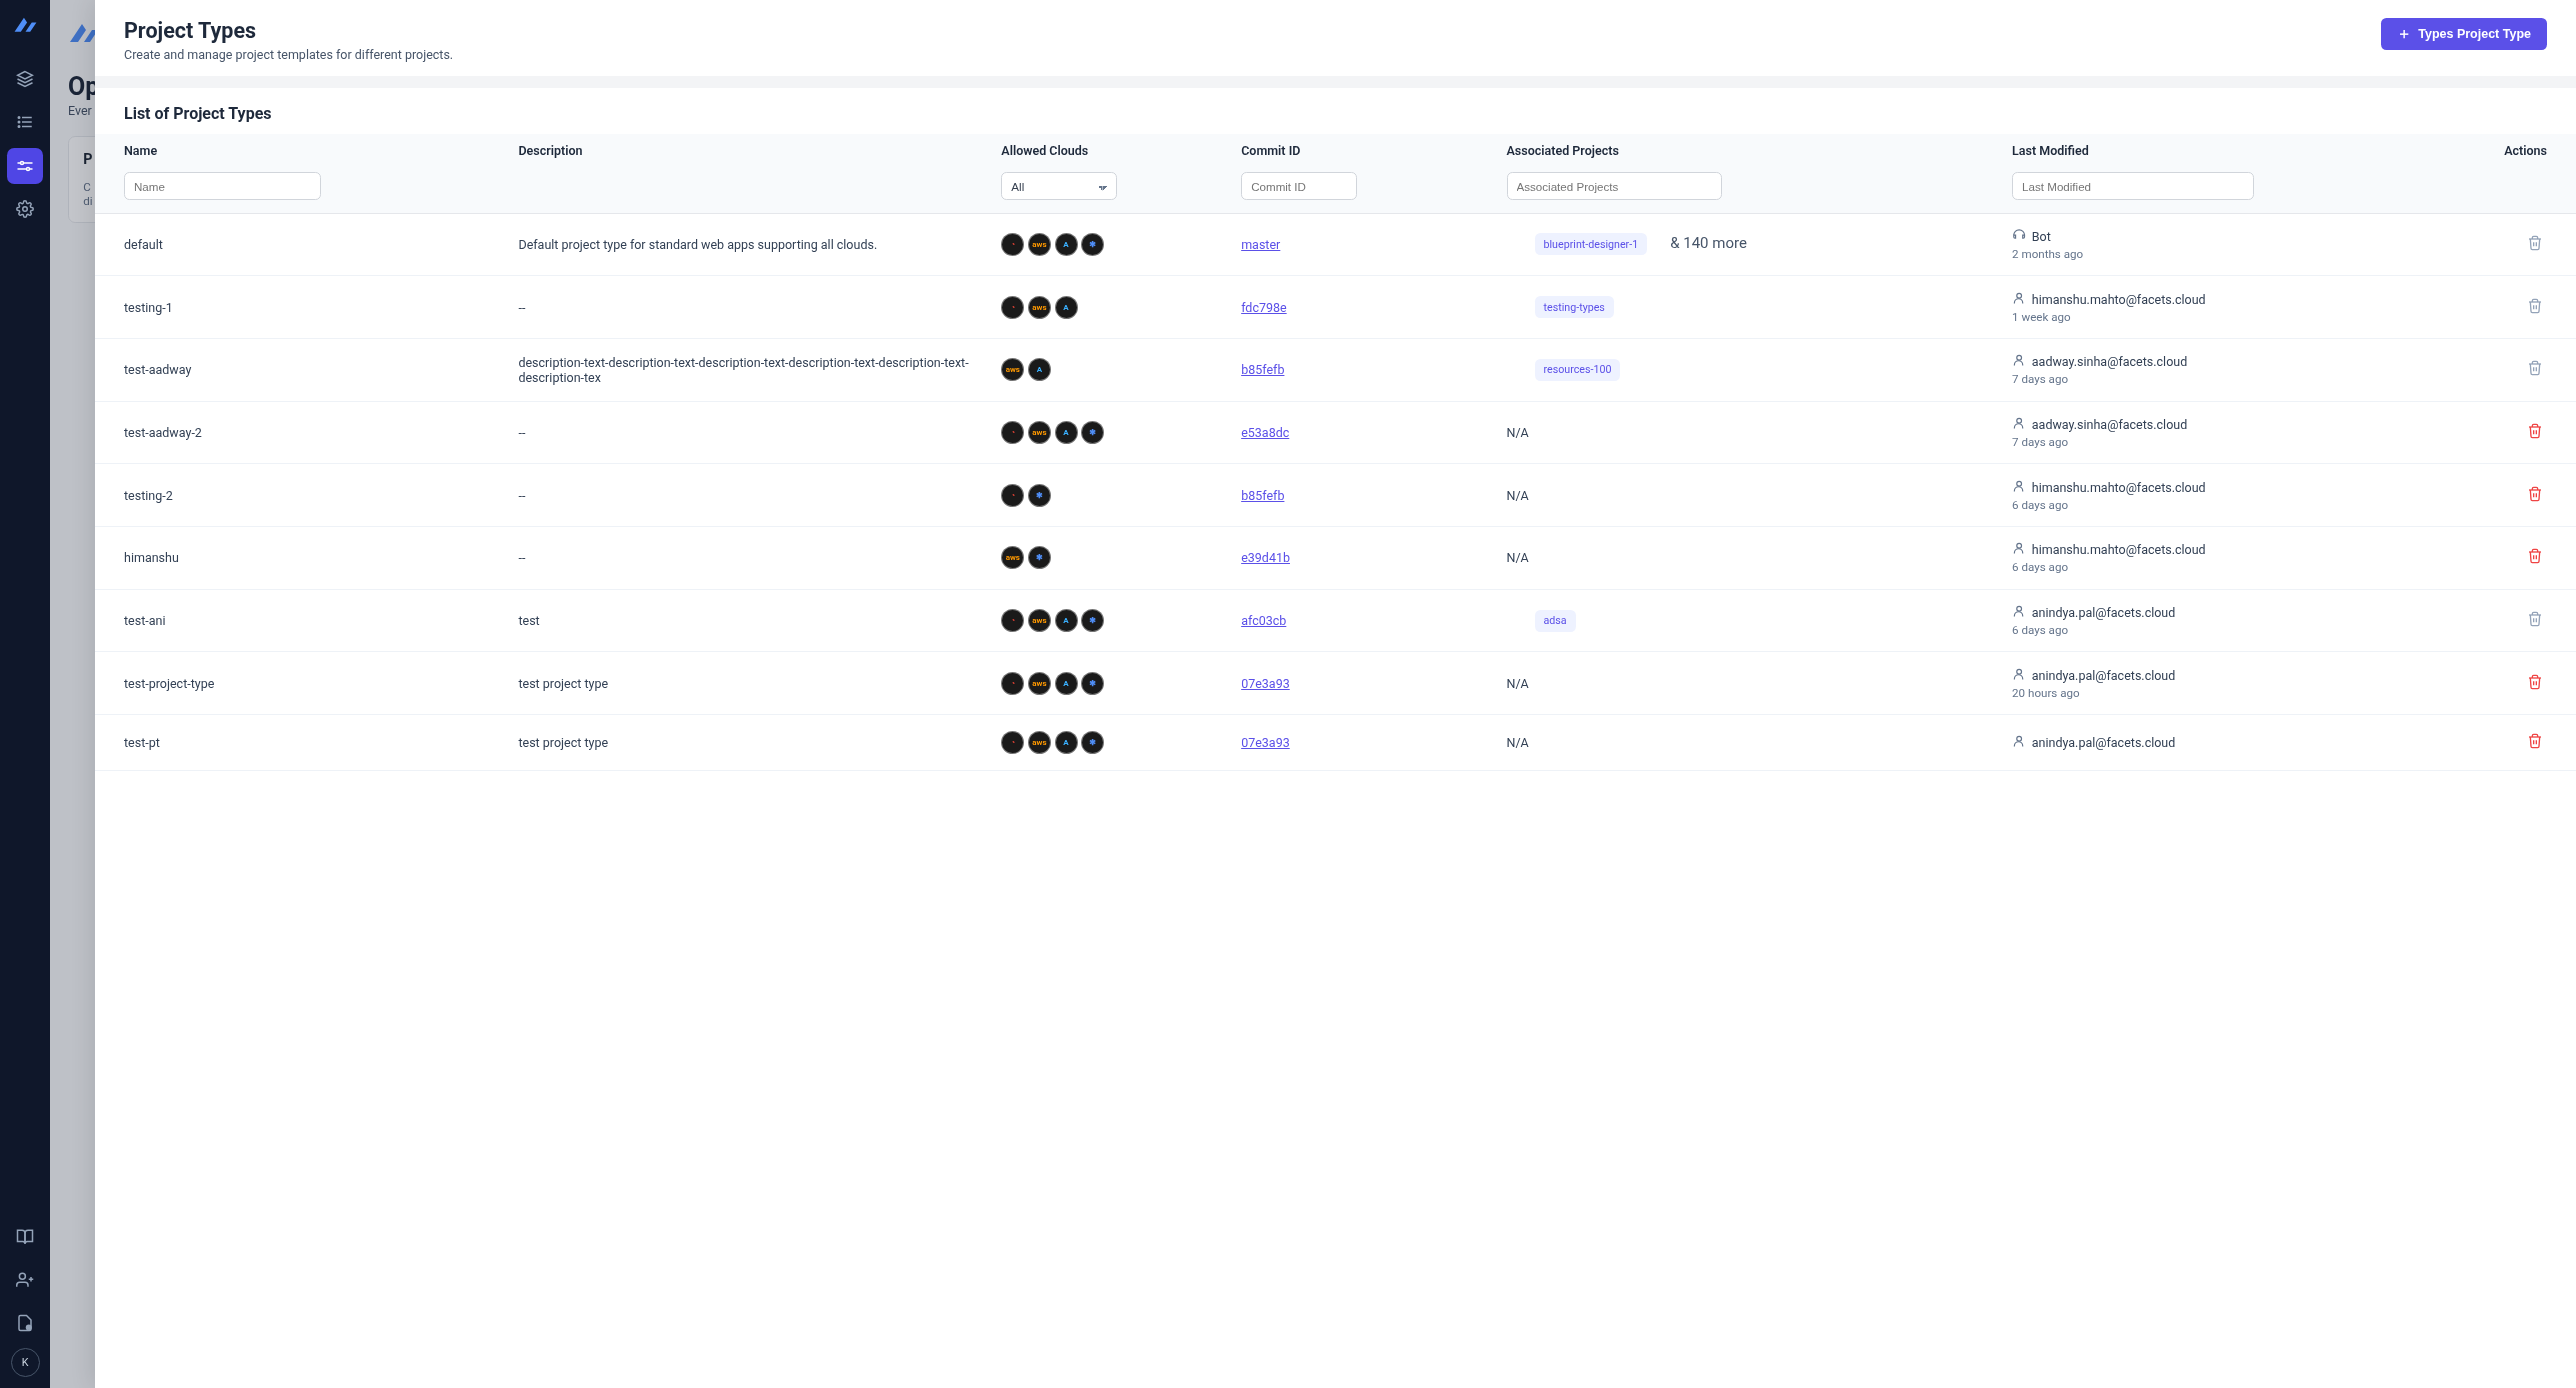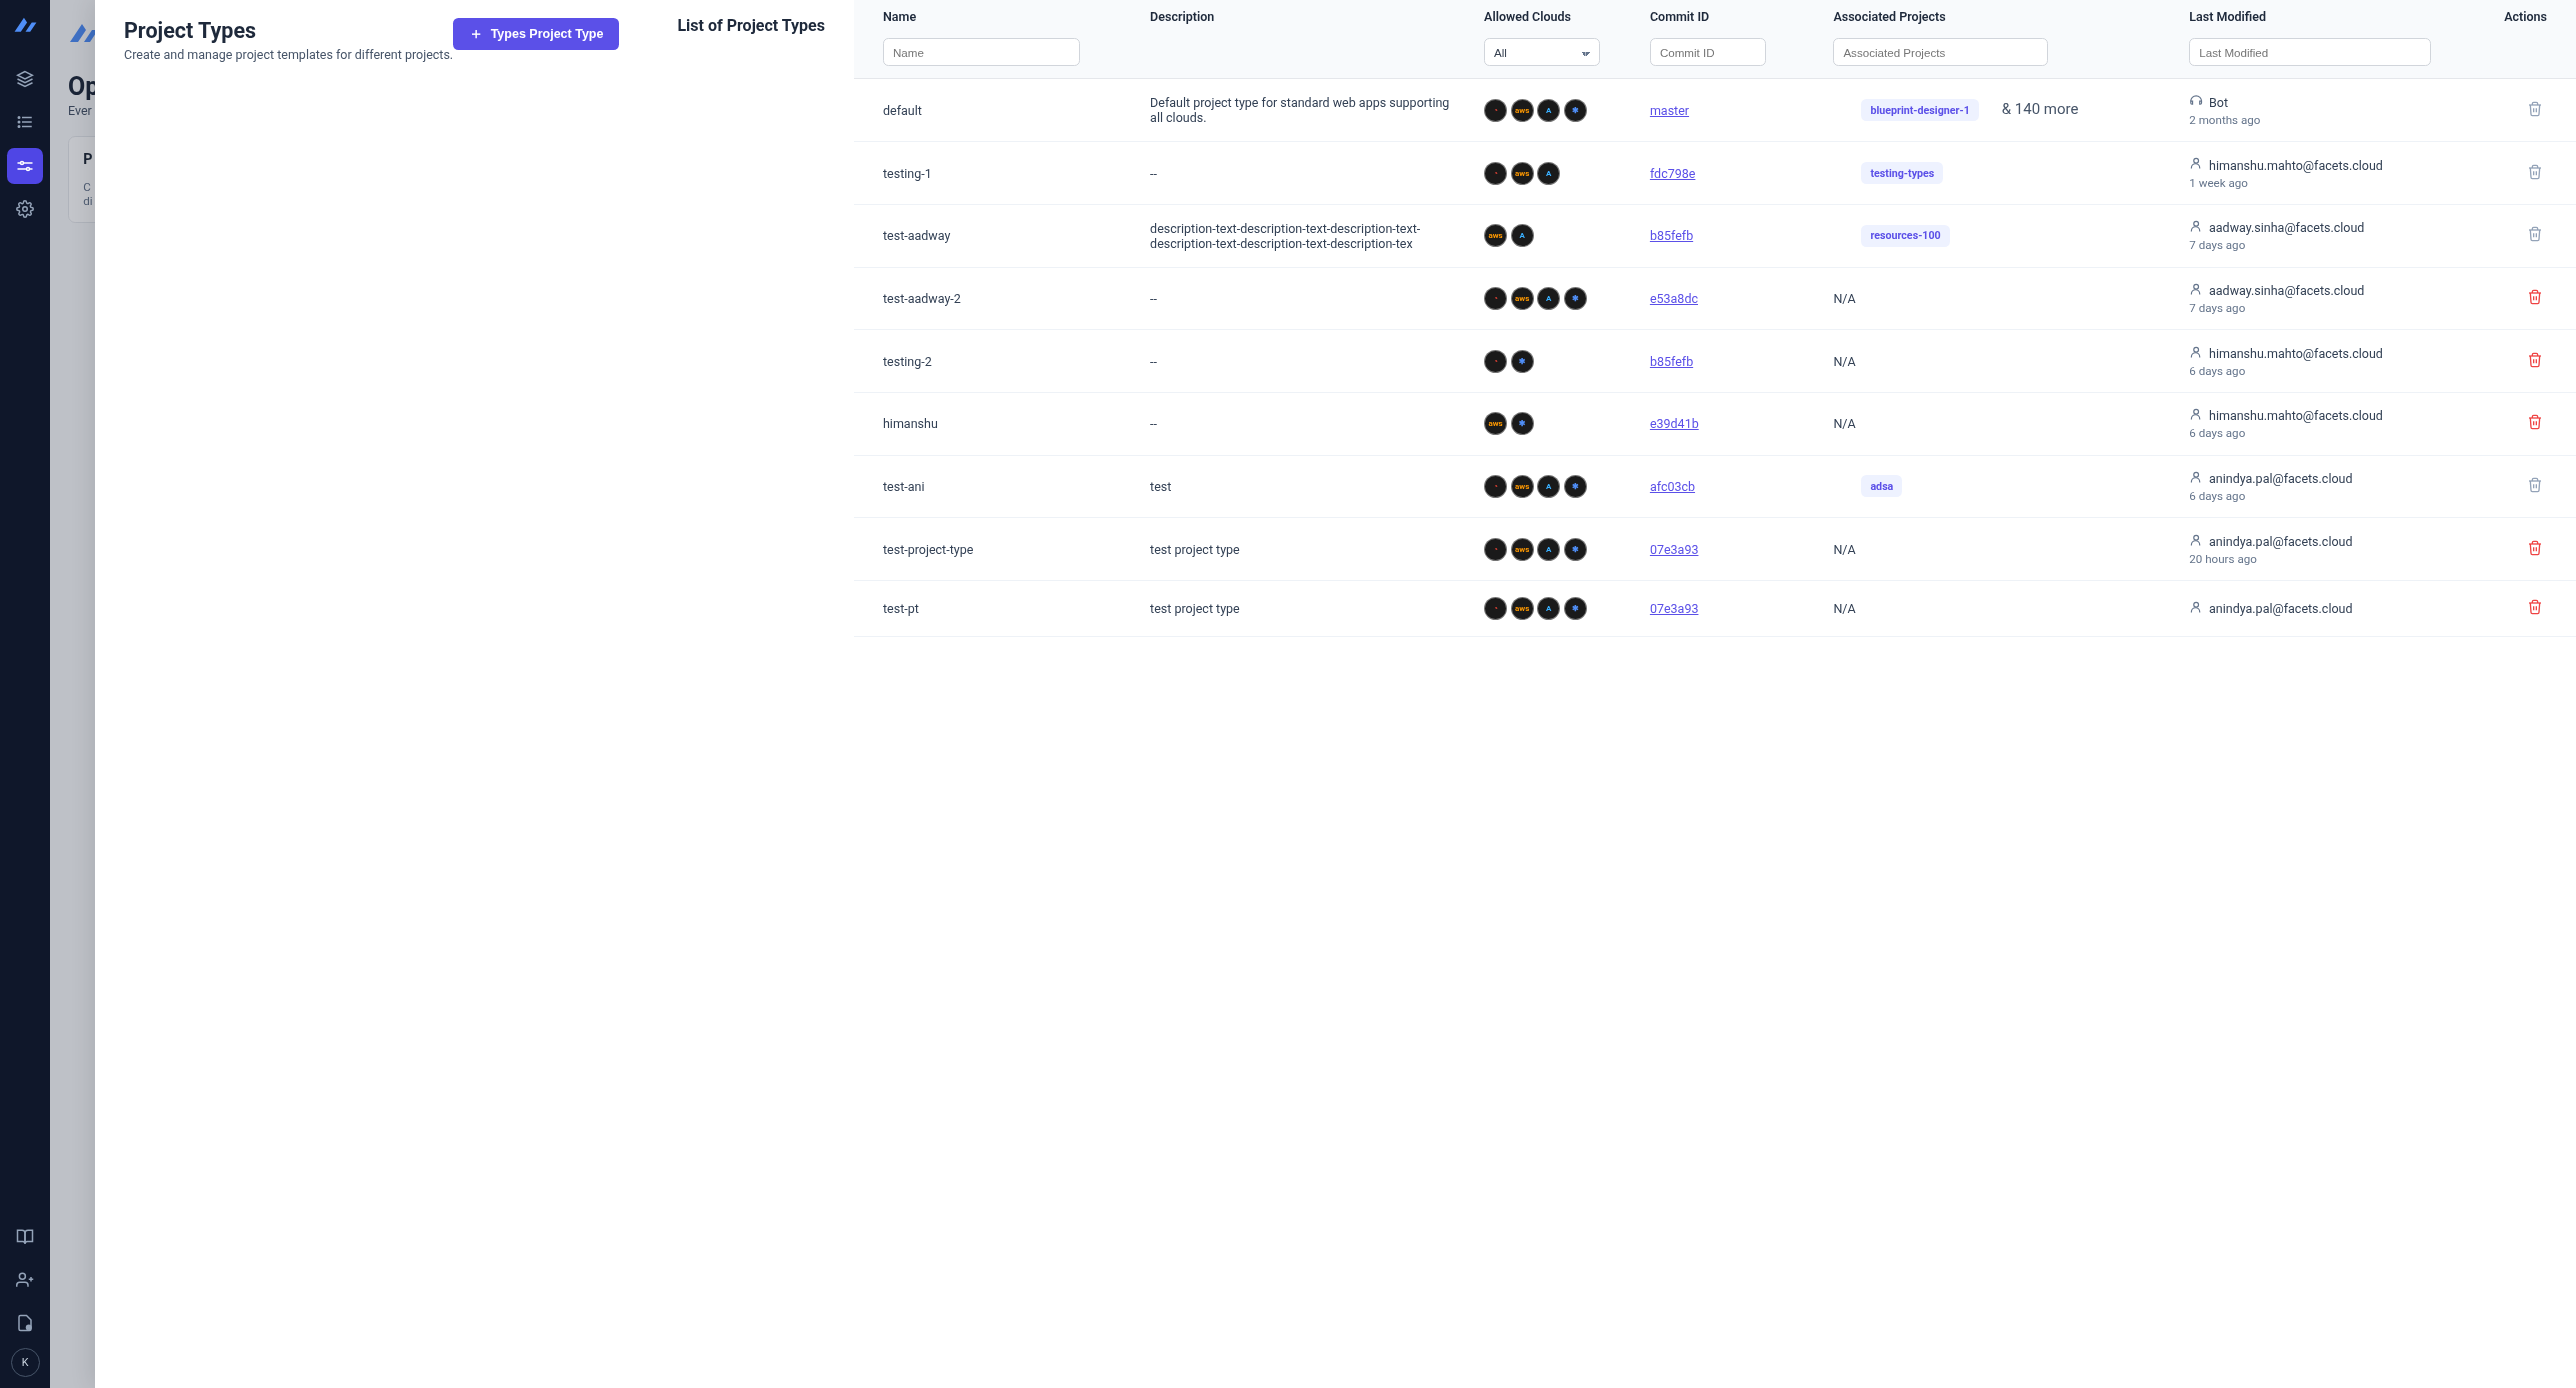--- a/index.html
+++ b/index.html
@@ -22,21 +22,21 @@
 .bg-panel .bg-content { padding: 18px; filter: blur(0); }
 .bg-logo { width:36px; height:36px; margin-bottom:18px; }
 .bg-title { font-size:25px; font-weight:700; color:#1e293b; }
 .bg-sub { color:#475569; font-size:12.5px; margin-top:1.8px; }
 .bg-card { background:#fff; border:0.9px solid #e5e7eb; border-radius:7.2px; padding:14.3px; margin-top:18px; width:54px; }
 .overlay-shade { position:absolute; inset:0; background:rgba(15,23,42,0.25); }
 
 
 .modal {
   position: absolute; top:0; right:0; bottom:0; left:45px;
-  background:#fff; border-radius: 0; display:flex; flex-direction:row;
+  background:#fff; border-radius: 0; display:flex; flex-direction:column;
   box-shadow: -3.6px 0 21.5px rgba(0,0,0,0.1);
 }
 .modal-header { padding: 18px 29px 14.3px 29px; display:flex; justify-content:space-between; align-items:flex-start; }
 .modal-header h1 { font-size:21.5px; font-weight:700; color:#1e293b; }
 .modal-header .sub { font-size:12.5px; color:#475569; margin-top:3.6px; }
 .btn-primary {
   background:#5b50e8; color:#fff; border:none; border-radius:5.4px; padding:9px 16px;
   font-size:12.5px; font-weight:600; cursor:pointer; display:flex; align-items:center; gap:7.2px;
 }
 .btn-primary svg { width:14.3px; height:14.3px; }
@@ -68,21 +68,21 @@
 
 .clouds { display:flex; gap:3.6px; }
 .cloud-badge { width:23px; height:23px; border-radius:50%; display:inline-flex; align-items:center; justify-content:center; font-size:8px; font-weight:700; color:#fff; border:0.9px solid rgba(255,255,255,0.4); }
 .cloud-gcp { background:#1a1a1a; }
 .cloud-aws { background:#1a1a1a; }
 .cloud-azure { background:#1a1a1a; }
 .cloud-k8s { background:#1a1a1a; }
 
 .commit-link { color:#5b50e8; text-decoration:underline; cursor:pointer; }
 
-.badge { background:#eef2ff; color:#5b50e8; font-size:10.7px; font-weight:700; padding:4.5px 9px; border-radius:5.4px; display:inline-block;margin-left:28px; }
+.badge { background:#eef2ff; color:#5b50e8; font-size:10.7px; font-weight:400; padding:4.5px 9px; border-radius:5.4px; display:inline-block;margin-left:28px; }
 .more-count { color:#475569; font-size:15px; margin-left:23px; }
 
 .user-cell { display:flex; flex-direction:column; gap:1.8px; }
 .user-line { display:flex; align-items:center; gap:5.4px; color:#334155;text-align:right; }
 .user-line svg { width:14.3px; height:14.3px; color:#64748b; }
 .time-ago { color:#64748b; font-size:11.6px; }
 
 .delete-btn { background:none; border:none; cursor:pointer; padding:3.6px; }
 .delete-btn svg { width:16px; height:16px; }
 .delete-btn.muted svg { color:#94a3b8; }

